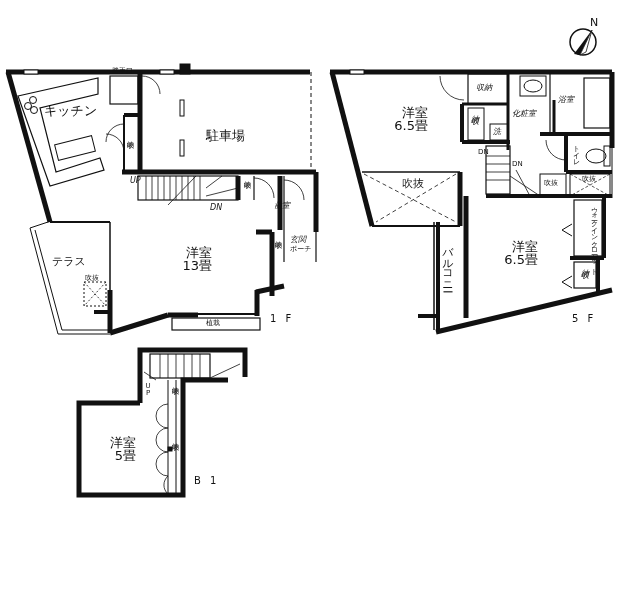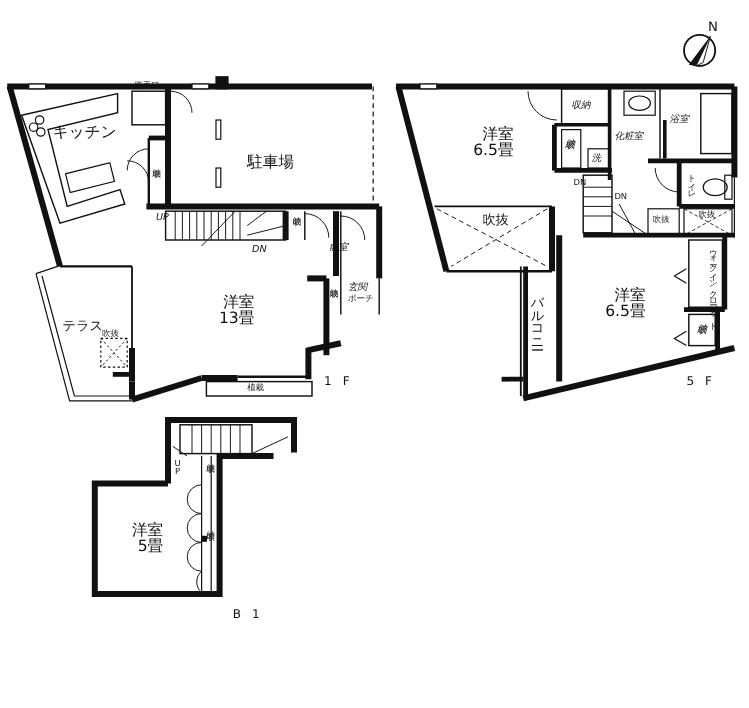--- a/index.html
+++ b/index.html
@@ -216,21 +216,21 @@
   <div class="lbl sm" style="left:210px; top:204px;">DN</div>
   <div class="lbl xs vt" style="left:243px; top:176px;">収納</div>
   <div class="lbl sm" style="left:258px; top:202px;margin-left:16px;">前室</div>
   <div class="lbl sm" style="left:290px; top:200px;margin-top:36px;">玄関</div>
   <div class="lbl xs vt" style="left:274px; top:236px;">収納</div>
   <div class="lbl xs" style="left:290px; top:246px;">ポーチ</div>
   <div class="lbl lg ctr" style="left:168px; top:246px; width:44px;">
     <div>洋室</div>
     <div>13畳</div>
   </div>
-  <div class="lbl md" style="left:52px; top:266px;">テラス</div>
+  <div class="lbl md" style="left:52px; top:256px;">テラス</div>
   <div class="lbl xs" style="left:85px; top:275px;">吹抜</div>
   <div class="lbl xs" style="left:206px; top:320px;">植栽</div>
   <div class="lbl floor" style="left:270px; top:314px;">1 F</div>
 </div>
 
 <div>
   <div class="lbl lg ctr" style="left:384px; top:106px; width:44px;">
     <div>洋室</div>
     <div>6.5畳</div>
   </div>
@@ -256,14 +256,14 @@
 </div>
 
 <div>
   <div class="lbl lg ctr" style="left:96px; top:436px; width:40px;">
     <div>洋室</div>
     <div>5畳</div>
   </div>
   <div class="lbl xs vt" style="left:171px; top:382px;">収納</div>
   <div class="lbl xs vt" style="left:171px; top:438px;">収納</div>
   <div class="lbl xs vt" style="left:144px; top:382px;">UP</div>
-  <div class="lbl floor" style="left:194px; top:476px;margin-top:32px;">B 1</div>
+  <div class="lbl floor" style="left:194px; top:476px;">B 1</div>
 </div>
 
 </body></html>

